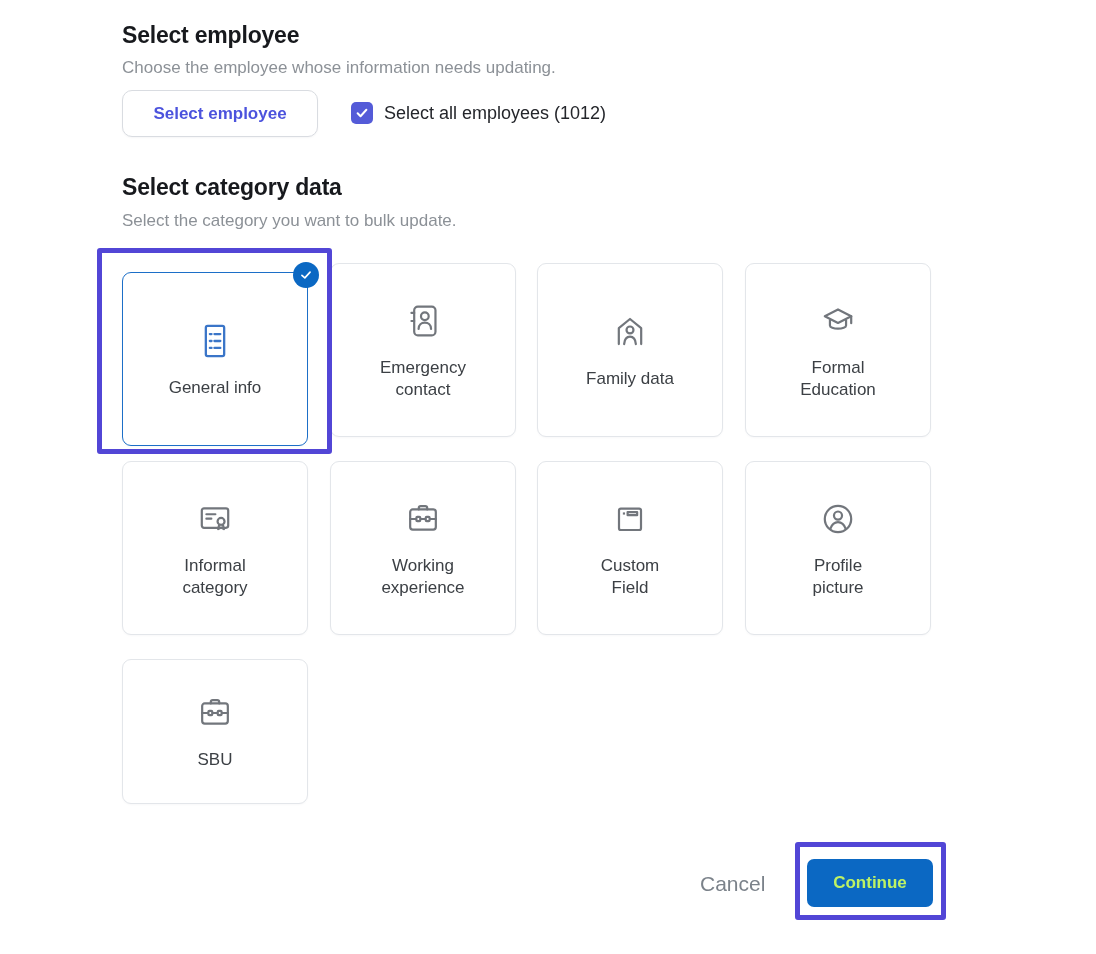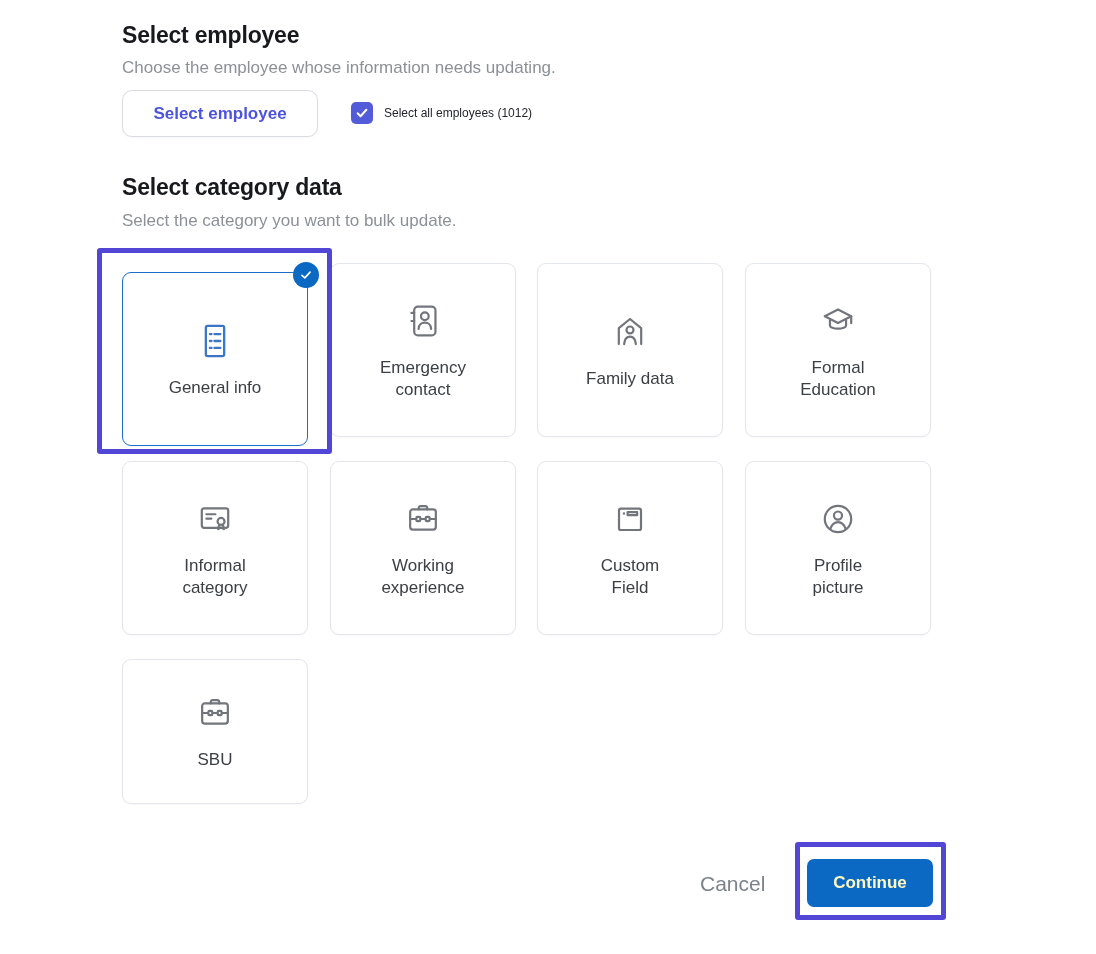--- a/index.html
+++ b/index.html
@@ -51,21 +51,21 @@
   .checkbox {
     width: 22px; height: 22px;
     background: #545bd8;
     border-radius: 5px;
     display: flex; align-items: center; justify-content: center;
     cursor: pointer;
     flex: 0 0 auto;
   }
   .checkbox svg { display: block; }
   .checkbox-label {
-    font-size: 12px;
+    font-size: 18px;
     color: #24262b;
   }
   
   .card {
     position: absolute;
     width: 186px;
     background: #ffffff;
     border: 1px solid #e3e6ea;
     border-radius: 9px;
     display: flex; flex-direction: column;
@@ -102,21 +102,21 @@
     color: #7b828a;
     cursor: pointer;
     background: none; border: none;
     font-family: inherit;
   }
   .continue-btn {
     position: absolute;
     left: 807px; top: 859px;
     width: 126px; height: 48px;
     background: #0b68c3;
-    color: #fef9c3;
+    color: #bef264;
     font-size: 17px; font-weight: 700;
     border: none; border-radius: 7px;
     display: flex; align-items: center; justify-content: center;
     cursor: pointer;
     font-family: inherit;
   }
   
   .annotation-rect {
     position: absolute;
     border: 5px solid #5246d6;

